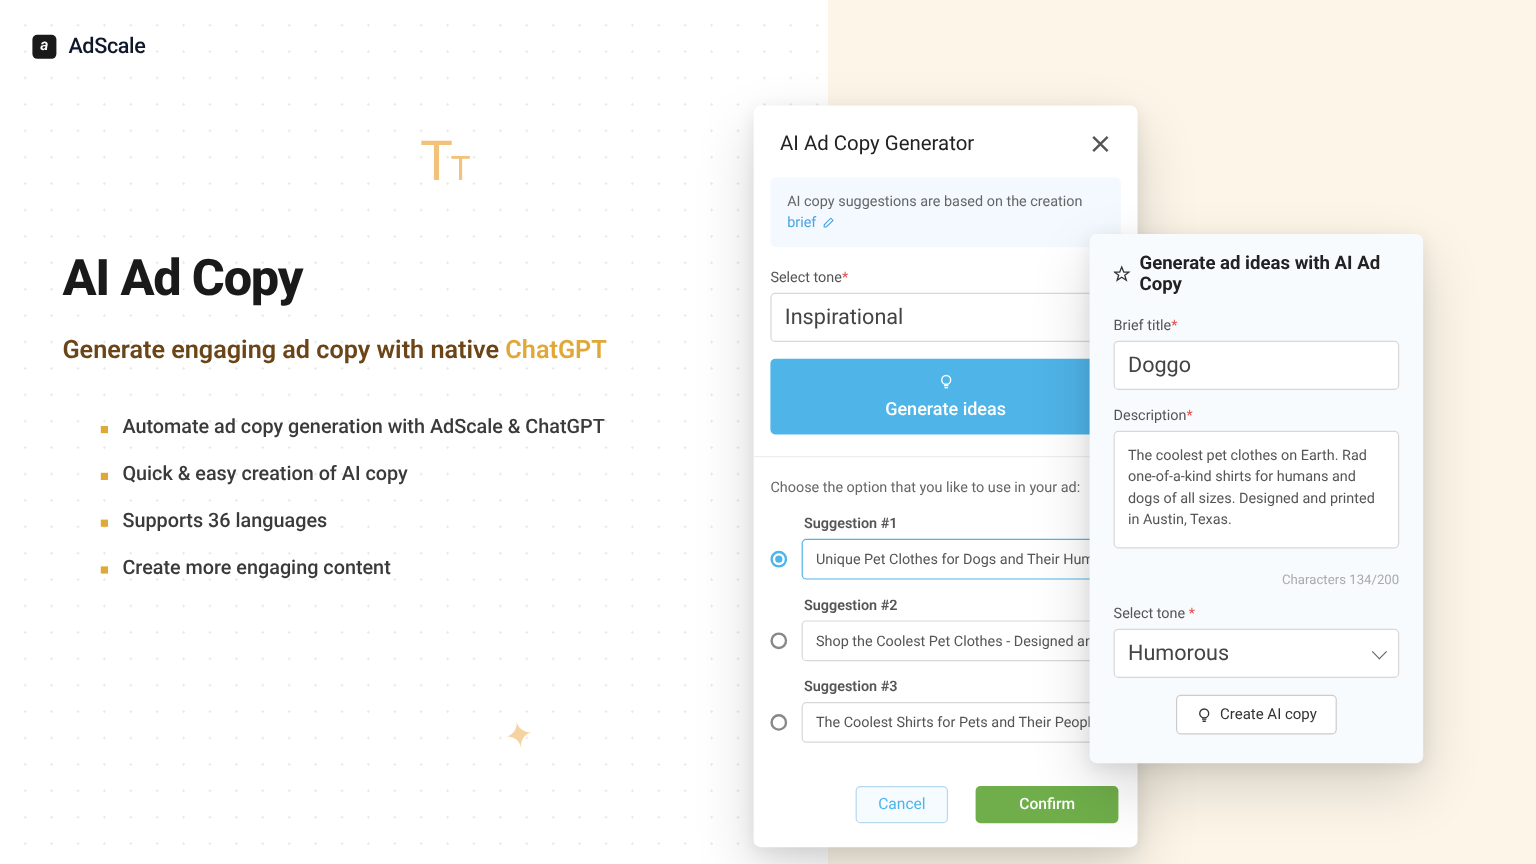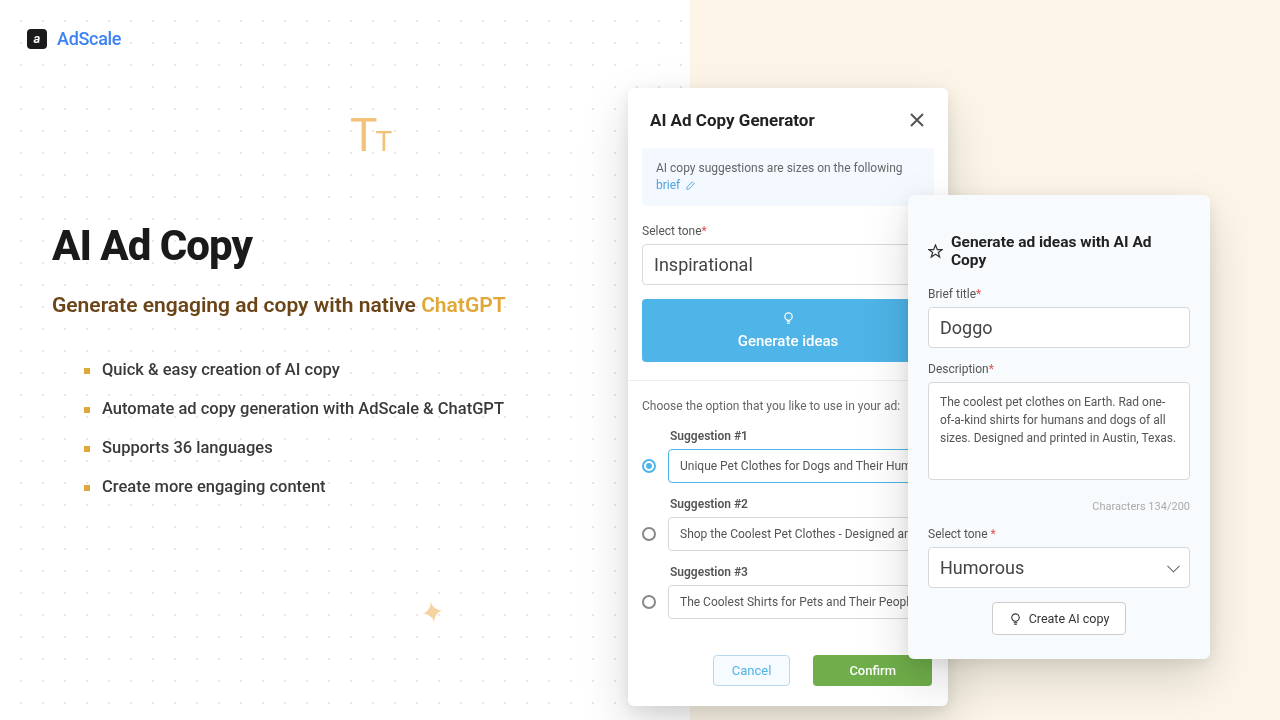--- a/index.html
+++ b/index.html
@@ -3,37 +3,37 @@
 <meta charset="utf-8">
 <style>
   * { box-sizing: border-box; margin: 0; padding: 0; font-family: -apple-system, BlinkMacSystemFont, 'Segoe UI', Roboto, sans-serif; }
   body { width: 1280px; height: 720px; overflow: hidden; position: relative; background: #fff; }
   .bg-right { position: absolute; right: 0; top: 0; width: 590px; height: 720px; background: #fcf5e8; }
   .dots { position: absolute; left: 0; top: 0; width: 688px; height: 720px;
           background-image: radial-gradient(#e8e8e8 1px, transparent 1px);
           background-size: 22px 22px; background-position: 10px 10px; }
   .logo-wrap { position: absolute; left: 27px; top: 28px; display: flex; align-items: center; gap: 10px; }
   .logo-badge { width: 20px; height: 20px; background: #1a1a1a; border-radius: 4px; display:flex; align-items:center; justify-content:center; color:#fff; font-size:13px; font-style:italic; font-weight:600;}
-  .logo-text { font-size: 18px; font-weight: 500; color:#3b82f6; letter-spacing:-0.3px;}
+  .logo-text { font-size: 18px; font-weight: 500; color:#0f172a; letter-spacing:-0.3px;}
   .tt-deco { position:absolute; left:350px; top:108px; color:#f2c17a; font-family: Georgia, serif; pointer-events:none;}
   .tt-big { font-size:46px; font-weight:400;}
   .tt-small { font-size:28px; font-weight:400; margin-left:-2px;}
   .lh-deco { position:absolute; left:420px; top:595px; color:#f2c17a; font-size:30px; pointer-events:none; transform:rotate(-10deg); opacity:.7;}
   .left-content { position: absolute; left: 52px; top: 210px; width: 480px; }
-  .headline { font-size: 42px; font-weight: 800; color:#1a1a1a; letter-spacing:-1px; line-height:1.1;margin-top:13px;}
+  .headline { font-size: 42px; font-weight: 800; color:#1a1a1a; letter-spacing:-1px; line-height:1.1;}
   .subhead { margin-top: 22px; font-size: 21px; font-weight: 600; color:#6b4517; line-height:1.35;}
   .subhead .gold { color: #e0a838; }
   .bullets { margin-top: 40px; list-style:none; }
   .bullets li { font-size:16.5px; color:#3a3a3a; margin-bottom:20px; position:relative; padding-left:50px; font-weight:500;}
   .bullets li::before { content:""; position:absolute; left:32px; top:8px; width:6px; height:6px; background:#e0a838;}
   
   .modal { position:absolute; background:#fff; border-radius:6px; box-shadow:0 20px 50px rgba(0,0,0,0.15), 0 4px 14px rgba(0,0,0,0.08);}
   .modal1 { left:628px; top:88px; width:320px; padding:0; }
   .m1-head { display:flex; justify-content:space-between; align-items:center; padding:22px 22px 18px;}
-  .m1-title { font-size:17px; font-weight:700; color:#222;}
+  .m1-title { font-size:17px; font-weight:400; color:#222;}
   .close-x { width:18px; height:18px; cursor:pointer; color:#555; }
   .m1-info { margin:0 14px 18px; padding:12px 14px; background:#f3f9ff; border-radius:4px; font-size:12px; color:#666; line-height:1.4;}
   .m1-info .brief { color:#4aa3e0; }
   .m1-body { padding: 0 14px;}
   .flabel { font-size:12px; color:#555; display:block; margin-bottom:6px;}
   .req { color:#e05050;}
   .input, .select { width:100%; border:1px solid #d8d8d8; border-radius:4px; padding:9px 11px; font-size:18px; color:#444; background:#fff;}
   .btn-primary { width:100%; margin-top:14px; background:#4fb4e8; color:#fff; border:none; border-radius:4px; padding:12px; font-size:15px; font-weight:500; cursor:pointer; display:flex; align-items:center; justify-content:center; gap:8px;flex-direction:column;}
   .divider { height:1px; background:#eee; margin:18px -14px;}
   .choose { font-size:12px; color:#666; margin-bottom:16px;}
@@ -42,21 +42,21 @@
   .sugg-row { display:flex; align-items:center; gap:12px;}
   .radio { width:14px; height:14px; border:2px solid #888; border-radius:50%; flex-shrink:0; position:relative;}
   .radio.active { border-color:#4fb4e8;}
   .radio.active::after{ content:""; position:absolute; left:2px; top:2px; width:6px; height:6px; background:#4fb4e8; border-radius:50%;}
   .sugg-input { flex:1; border:1px solid #d8d8d8; border-radius:4px; padding:9px 11px; font-size:12px; color:#555; white-space:nowrap; overflow:hidden; text-overflow:ellipsis;}
   .sugg-input.active { border-color:#4fb4e8;}
   .m1-foot { display:flex; justify-content:flex-end; gap:23px; padding:22px 16px 20px;}
   .btn-cancel { border:1px solid #b8d8ee; background:#f5fbff; color:#4fb4e8; border-radius:4px; padding:7px 18px; font-size:13px; cursor:pointer;}
   .btn-confirm { border:none; background:#6fae4a; color:#fff; border-radius:4px; padding:7px 36px; font-size:13px; font-weight:500; cursor:pointer;}
   
-  .modal2 { left:908px; top:195px; width:302px; padding:38px 20px 24px; background:#f8fbfd;}
+  .modal2 { left:908px; top:195px; width:278px; padding:15px 20px 24px; background:#f8fbfd;}
   .m2-title { font-size:15.5px; font-weight:700; color:#222; display:flex; align-items:center; gap:8px; margin-bottom:18px;}
   .m2-field { margin-bottom:14px;}
   .textarea { width:100%; border:1px solid #d8d8d8; border-radius:4px; padding:10px 11px; font-size:12px; color:#555; min-height:98px; line-height:1.5; resize:none; font-family:inherit; background:#fff;}
   .charcount { font-size:11px; color:#aaa; text-align:right; margin-top:16px;}
   .select-wrap { position:relative;}
   .select-wrap::after{ content:""; position:absolute; right:12px; top:50%; width:8px; height:8px; border-right:1.5px solid #666; border-bottom:1.5px solid #666; transform:translateY(-70%) rotate(45deg); pointer-events:none;}
   .btn-outline { margin:12px auto 0; display:flex; align-items:center; justify-content:center; gap:7px; border:1px solid #ccc; background:#fff; border-radius:4px; padding:8px 16px; font-size:12.5px; color:#333; cursor:pointer;}
   .bulb { width:13px; height:13px;}
   .star-icon { width:15px; height:15px;}
   .edit-icon{ width:11px; height:11px; display:inline-block; vertical-align:middle; margin-left:2px;}
@@ -74,36 +74,36 @@
 
 <div class="tt-deco"><span class="tt-big">T</span><span class="tt-small">T</span></div>
 <div class="lh-deco">✦</div>
 
 <div class="left-content">
   <h1 class="headline">AI Ad Copy</h1>
   <p class="subhead">
     <span>Generate engaging ad copy with native </span><span class="gold">ChatGPT</span>
   </p>
   <ul class="bullets">
+    <li>Automate ad copy generation with AdScale &amp; ChatGPT</li>
     <li>Quick &amp; easy creation of AI copy</li>
-    <li>Automate ad copy generation with AdScale &amp; ChatGPT</li>
     <li>Supports 36 languages</li>
     <li>Create more engaging content</li>
   </ul>
 </div>
 
 <div class="modal modal1">
   <div class="m1-head">
     <div class="m1-title">AI Ad Copy Generator</div>
     <svg class="close-x" viewBox="0 0 18 18">
         <path d="M3 3 L15 15 M15 3 L3 15" stroke="currentColor" stroke-width="2" fill="none"></path>
       </svg>
   </div>
   <div class="m1-info">
-    <span>AI copy suggestions are sizes on the following </span><span class="brief">brief</span>
+    <span>AI copy suggestions are based on the creation </span><span class="brief">brief</span>
     <svg class="edit-icon" viewBox="0 0 12 12">
         <path d="M2 10 L2 8 L8 2 L10 4 L4 10 Z" fill="none" stroke="#4aa3e0" stroke-width="1"></path>
       </svg>
   </div>
   <div class="m1-body">
     <label class="flabel"><span>Select tone</span><span class="req">*</span></label>
     <div class="input">Inspirational</div>
     <button class="btn-primary">
       <svg class="bulb" viewBox="0 0 14 14">
           <circle cx="7" cy="6" r="4" fill="none" stroke="#fff" stroke-width="1.3"></circle>

